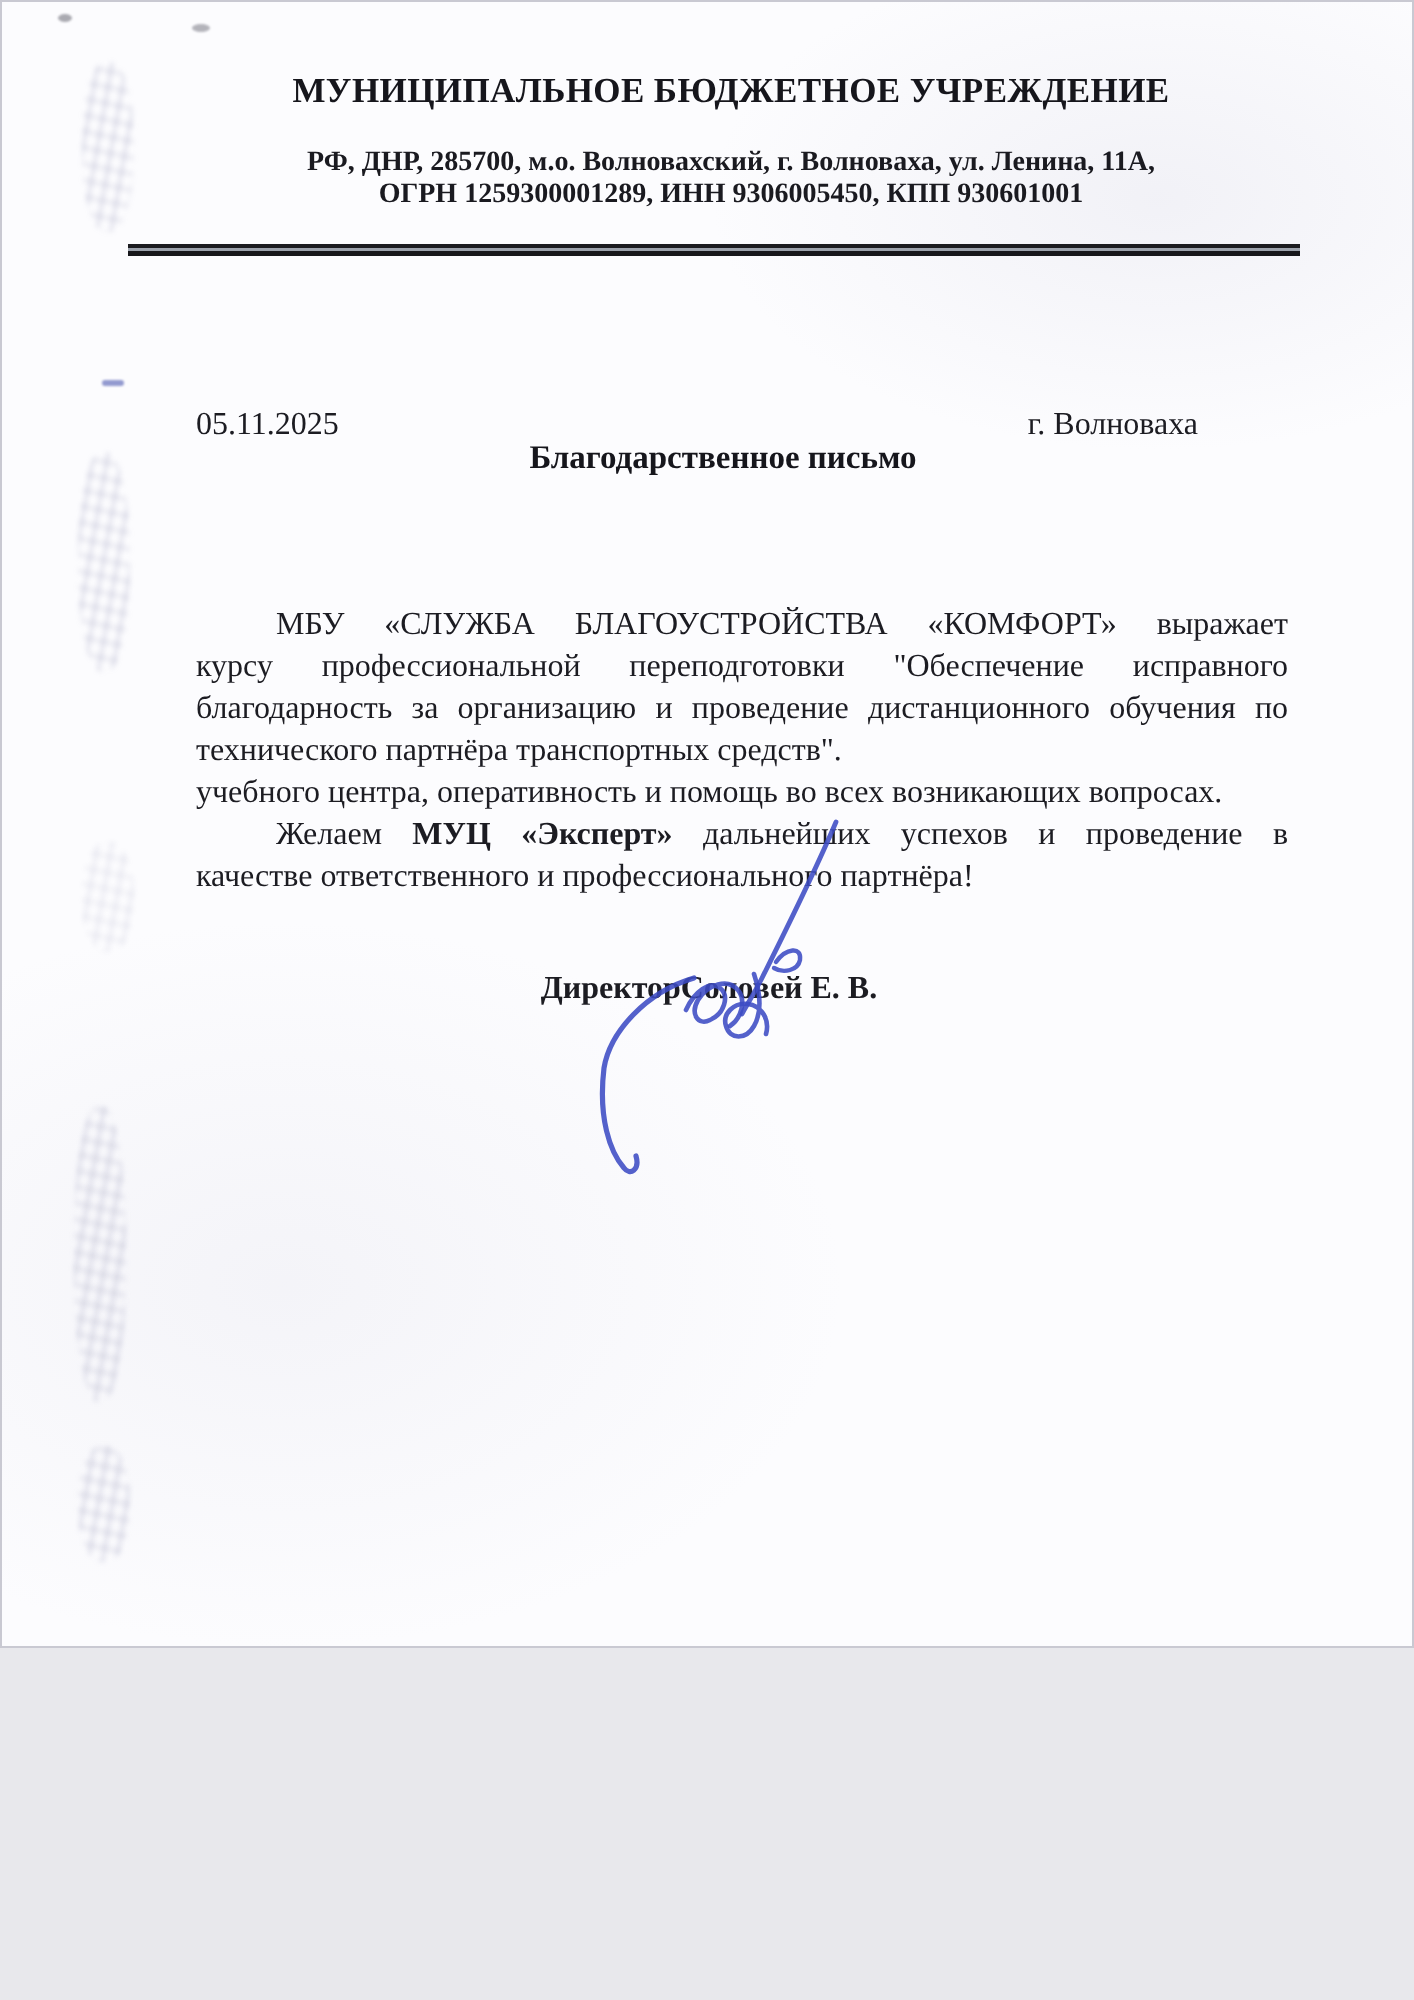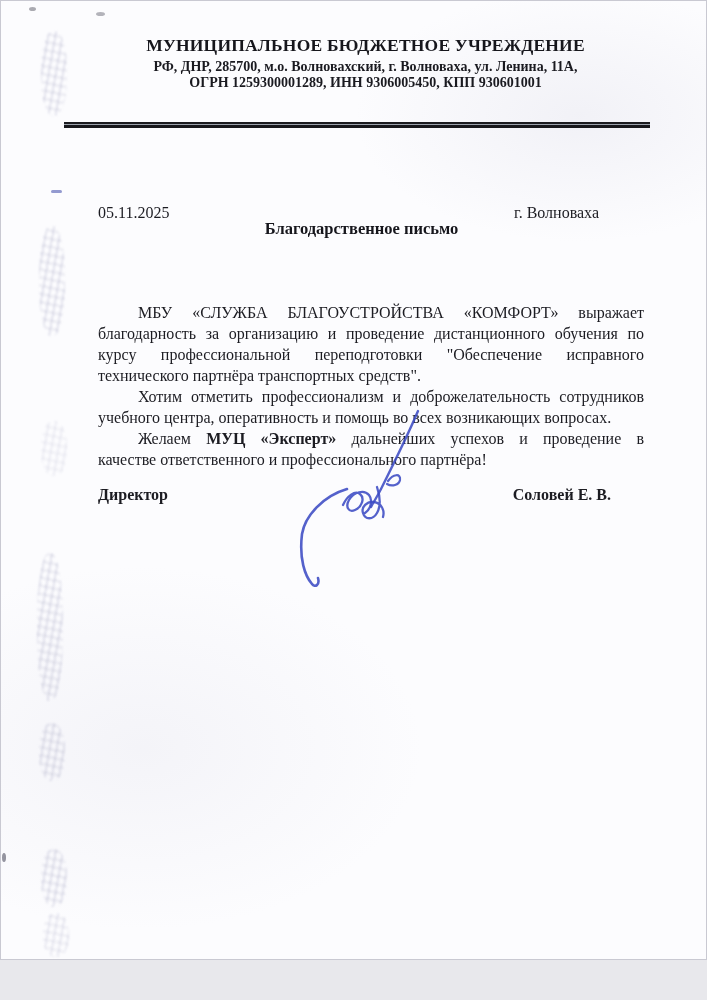--- a/index.html
+++ b/index.html
@@ -1,50 +1,50 @@
 <!DOCTYPE html>
 <html><head>
 <meta charset="utf-8">
 <style>
   html,body{margin:0;padding:0;background:#e8e8ec;}
   .page{
     position:relative;
-    width:707px;height:960px;
+    width:707px;height:824px;
     margin:0 auto;
     background:
       radial-gradient(ellipse 320px 180px at 82% 12%, rgba(210,210,225,0.25), transparent 70%),
       radial-gradient(ellipse 400px 260px at 20% 78%, rgba(215,215,228,0.22), transparent 70%),
       #fcfcfe;
     border:1px solid #c9c9d2;
     box-sizing:border-box;
     font-family:"Liberation Serif","DejaVu Serif",serif;
     color:#1c1c22;
     overflow:hidden;
   }
   
   .letterhead{position:absolute;top:34px;left:0;right:0;text-align:center;padding-left:24px;}
   .lh-line1,.lh-line2{font-weight:bold;font-size:17.5px;line-height:21px;letter-spacing:0.2px;color:#16161c;}
   .lh-line3,.lh-line4{font-weight:bold;font-size:14px;line-height:15.5px;color:#1a1a20;}
-  .lh-line3{margin-top:3px;}
+  .lh-line3{margin-top:18px;}
   .rule{
     position:absolute;top:121px;left:63px;width:586px;height:6px;
     background:linear-gradient(to bottom,#1b1b1f 0 32%,#9ba1ab 32% 55%,#17171b 55% 100%);
   }
   
   .meta-row{position:absolute;top:163px;left:97px;right:107px;display:flex;justify-content:space-between;font-size:16px;margin-top:40px;}
   
   .doc-title{position:absolute;top:218px;left:0;right:0;text-align:center;padding-left:16px;font-weight:bold;font-size:16.5px;color:#16161c;}
   
   .body-block{position:absolute;top:271px;left:97px;width:546px;font-size:16px;line-height:21px;margin-top:30px;}
   .jline{text-align:justify;text-align-last:justify;}
   .jline.first{padding-left:40px;}
   .lline{text-align:left;}
   .bold{font-weight:bold;}
   
-  .sign-row{position:absolute;top:485px;left:97px;right:95px;display:flex;justify-content:space-between;font-weight:bold;font-size:16px;}
+  .sign-row{position:absolute;top:485px;left:97px;right:95px;display:flex;justify-content:center;font-weight:bold;font-size:16px;}
   .sig-svg{position:absolute;left:280px;top:400px;width:180px;height:190px;}
   .sig-stroke{fill:none;stroke:#3c4bc4;stroke-linecap:round;stroke-linejoin:round;opacity:0.88;}
   
   .art{
     position:absolute;width:26px;border-radius:45%;
     background:
       repeating-linear-gradient(100deg, rgba(108,112,158,0.16) 0 2px, transparent 2px 7px),
       repeating-linear-gradient(12deg, rgba(118,118,158,0.10) 0 3px, transparent 3px 8px);
     filter:blur(1.2px);
   }
@@ -77,24 +77,23 @@
 
   <div class="meta-row">
     <span>05.11.2025</span>
     <span>г. Волноваха</span>
   </div>
 
   <div class="doc-title">Благодарственное письмо</div>
 
   <div class="body-block">
     <div class="jline first">МБУ «СЛУЖБА БЛАГОУСТРОЙСТВА «КОМФОРТ» выражает</div>
+    <div class="jline">курсу профессиональной переподготовки "Обеспечение исправного</div>
     <div class="jline">благодарность за организацию и проведение дистанционного обучения по</div>
-    <div class="jline">курсу профессиональной переподготовки "Обеспечение исправного</div>
     <div class="lline">технического партнёра транспортных средств".</div>
-    <div class="jline first">Хотим отметить профессионализм и доброжелательность сотрудников</div>
     <div class="lline">учебного центра, оперативность и помощь во всех возникающих вопросах.</div>
     <div class="jline first">
       <span>Желаем</span>
       <span class="bold">МУЦ «Эксперт»</span>
       <span>дальнейших успехов и проведение в</span>
     </div>
     <div class="lline">качестве ответственного и профессионального партнёра!</div>
   </div>
 
   <div class="sign-row">

